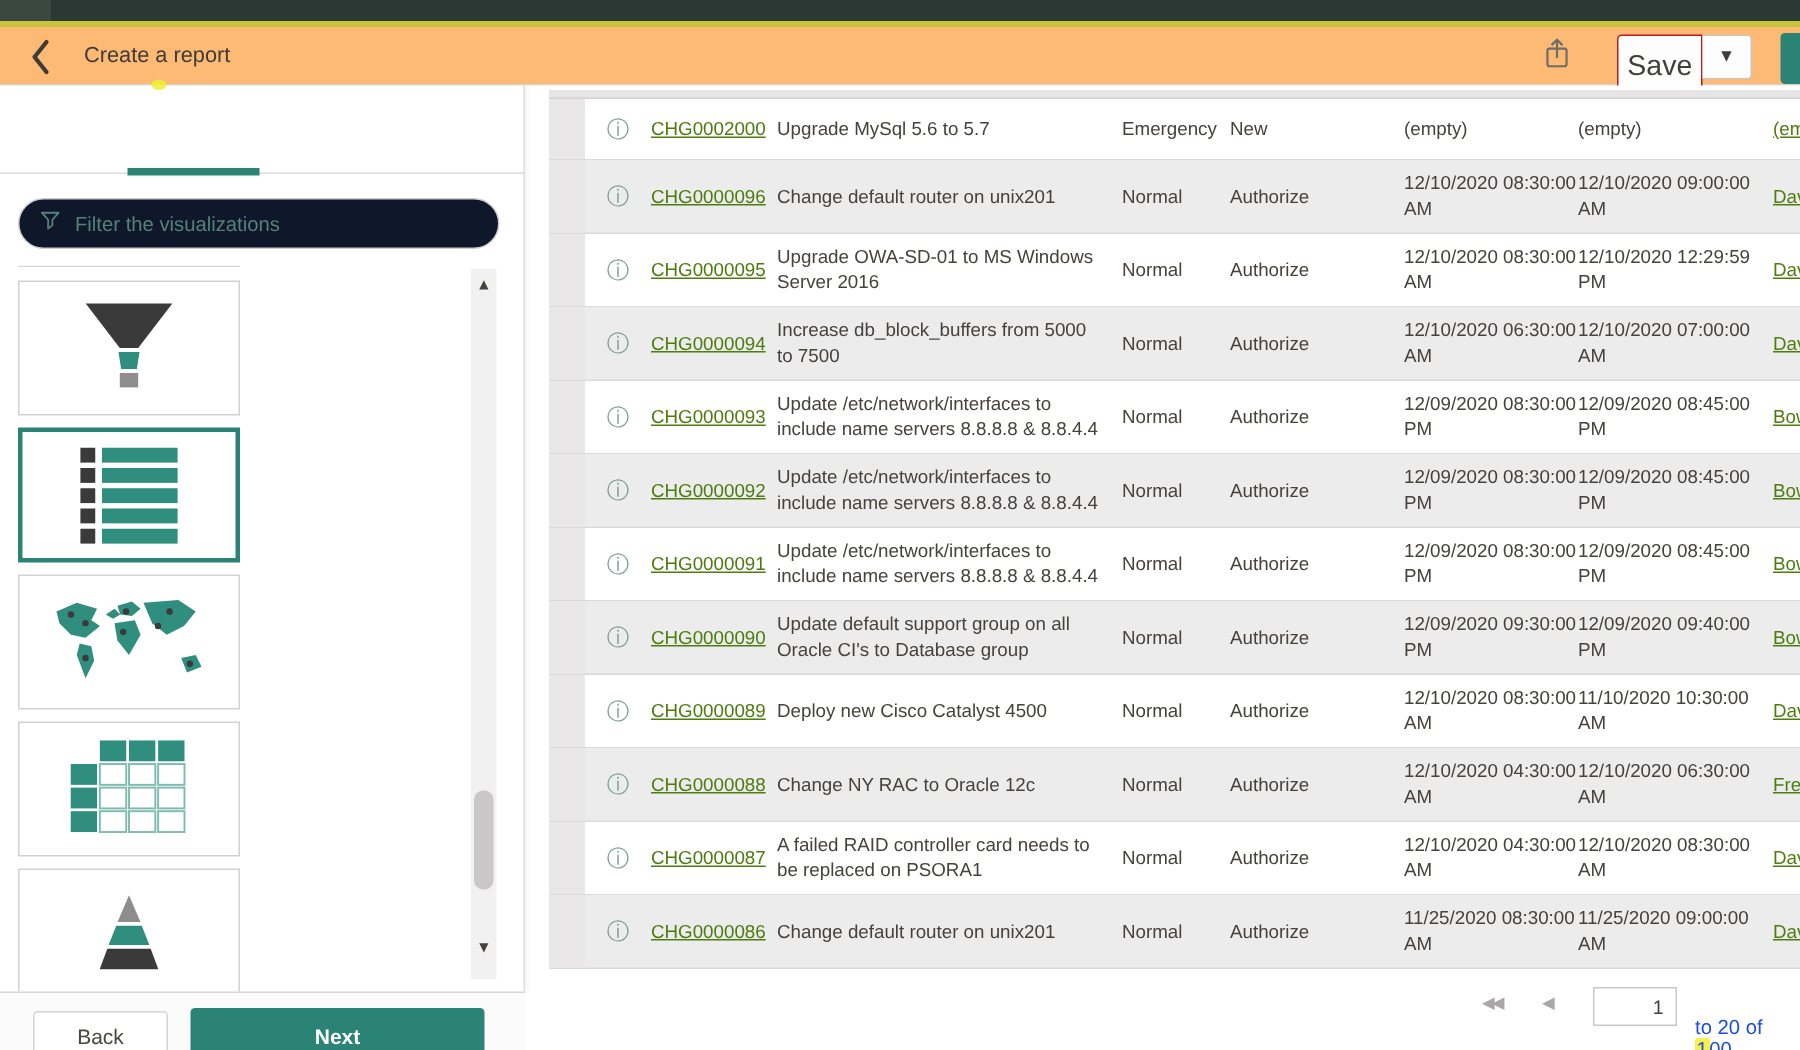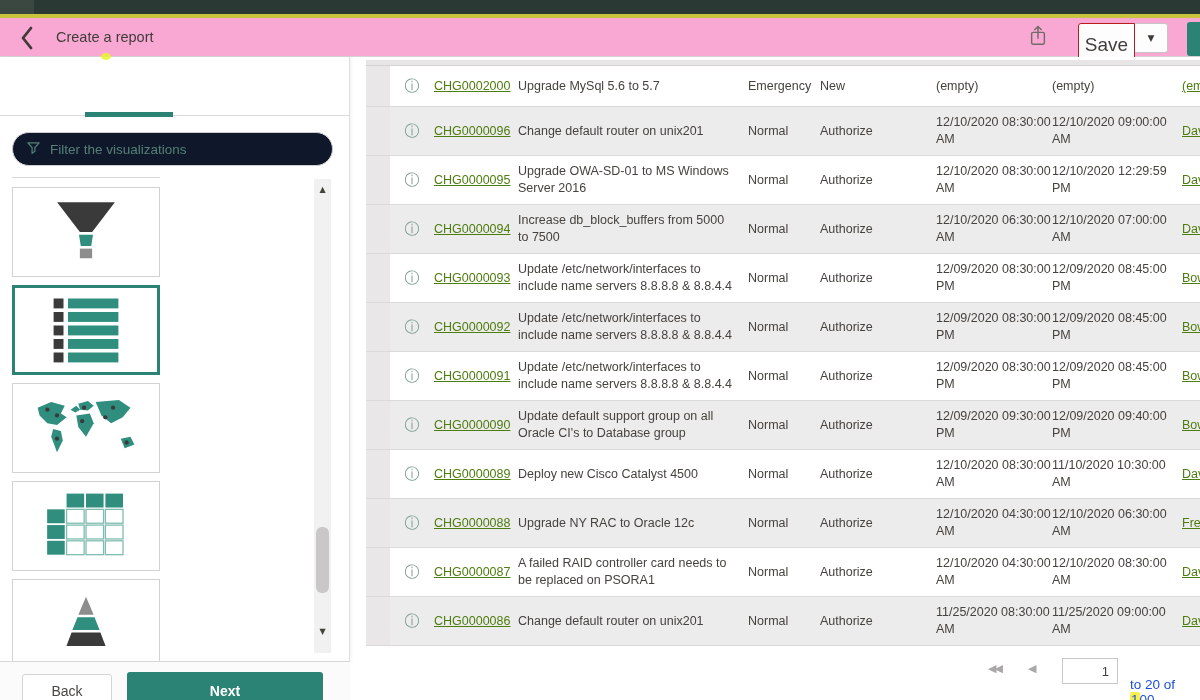--- a/index.html
+++ b/index.html
@@ -5,21 +5,21 @@
   * { margin:0; padding:0; box-sizing:border-box; }
   html,body { width:1200px; height:700px; overflow:hidden; background:#fff; }
   .screen { position:relative; width:1200px; height:700px; overflow:hidden; background:#fff;
             font-family:"Liberation Sans", sans-serif; color:#46423e; }
 
   
   .topbar { position:absolute; left:0; top:0; width:1200px; height:14px; background:#2b3934; }
   .topbar-logo { position:absolute; left:0; top:0; width:34px; height:14px; background:#3a4841; }
   .topbar-line { position:absolute; left:0; top:14px; width:1200px; height:4px; background:#c8c43d; }
 
-  .header { position:absolute; left:0; top:18px; width:1200px; height:39px; background:#f9a8d4;
+  .header { position:absolute; left:0; top:18px; width:1200px; height:39px; background:#fdba74;
             border-bottom:1px solid #d5d3d3; }
   .back-btn { position:absolute; left:20px; top:8px; width:20px; height:24px; cursor:pointer; }
   .hdr-title { position:absolute; left:56px; top:11px; font-size:14.5px; color:#3f3c39; }
   .share-btn { position:absolute; left:1028px; top:6px; width:24px; height:27px; }
   .save-group { position:absolute; left:1078px; top:5px; height:30px; display:flex; }
   .save-main { width:57px; height:44px; background:#fdfdfd; border:1px solid #b91c1c;
                border-radius:3px 0 0 3px; font-size:19px; color:#413e3b; display:flex;
                align-items:center; justify-content:center; }
   .save-caret { width:33px; height:30px; background:#fdfdfd; border:1px solid #c7c5c5; border-left:none;
                 border-radius:0 3px 3px 0; display:flex; align-items:center; justify-content:center;
@@ -364,21 +364,21 @@
 AM</div>
     <div class="c-date c-end">11/10/2020 10:30:00
 AM</div>
     <div class="c-asgn"><a>Dav</a></div>
   </div>
 
   <div class="trow">
     <div class="c-gutter"></div>
     <div class="c-info"><span class="info-glyph">ⓘ</span></div>
     <div class="c-num"><a>CHG0000088</a></div>
-    <div class="c-desc">Upgrade NY RAC to Oracle 12c</div>
+    <div class="c-desc">Change NY RAC to Oracle 12c</div>
     <div class="c-pri">Normal</div>
     <div class="c-state">Authorize</div>
     <div class="c-date">12/10/2020 04:30:00
 AM</div>
     <div class="c-date c-end">12/10/2020 06:30:00
 AM</div>
     <div class="c-asgn"><a>Fre</a></div>
   </div>
 
   <div class="trow">

